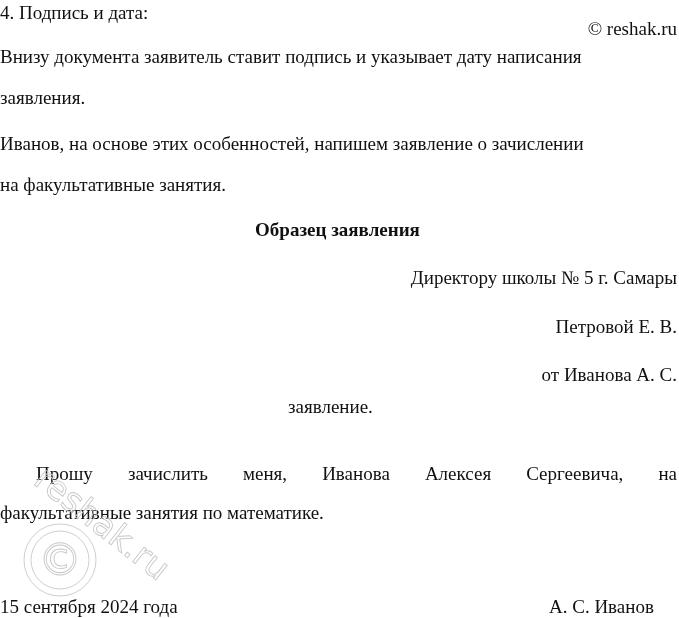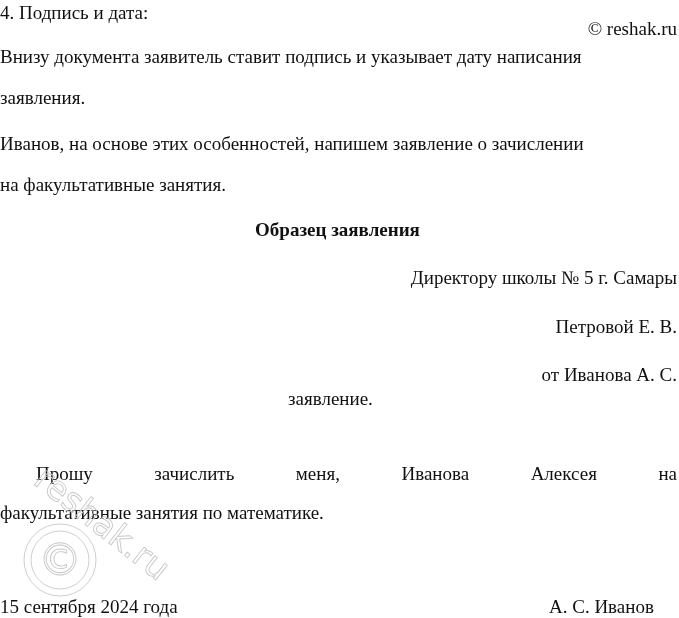--- a/index.html
+++ b/index.html
@@ -55,28 +55,29 @@
 
   <div class="line" style="top:133px;">Иванов, на основе этих особенностей, напишем заявление о зачислении</div>
   <div class="line" style="top:174px;">на факультативные занятия.</div>
 
   <div class="line center bold" style="top:219px;">Образец заявления</div>
 
   <div class="line right" style="top:267px;">Директору школы № 5 г. Самары</div>
   <div class="line right" style="top:316px;">Петровой Е. В.</div>
   <div class="line right" style="top:364px;">от Иванова А. С.</div>
 
-  <div class="line" style="top:388px; left:288px;">заявление.</div>
+  <div class="line" style="top:396px; left:288px;">заявление.</div>
 
   <div class="justify-row" style="top:463px;padding-left:36px;">
     <span>Прошу</span>
     <span>зачислить</span>
     <span>меня,</span>
     <span>Иванова</span>
     <span>Алексея</span>
+    <span>Сергеевича,</span>
     <span>на</span>
   </div>
   <div class="line" style="top:502px;">факультативные занятия по математике.</div>
 
   <div class="line" style="top:596px;">15 сентября 2024 года</div>
   <div class="line" style="top:596px; left:540px;margin-left:9px;">А. С. Иванов</div>
 
   <svg class="watermark" viewBox="0 0 160 150">
     <g fill="none" stroke="#c8c8c8" stroke-width="0.9">
       <circle cx="50" cy="105" r="36"></circle>

